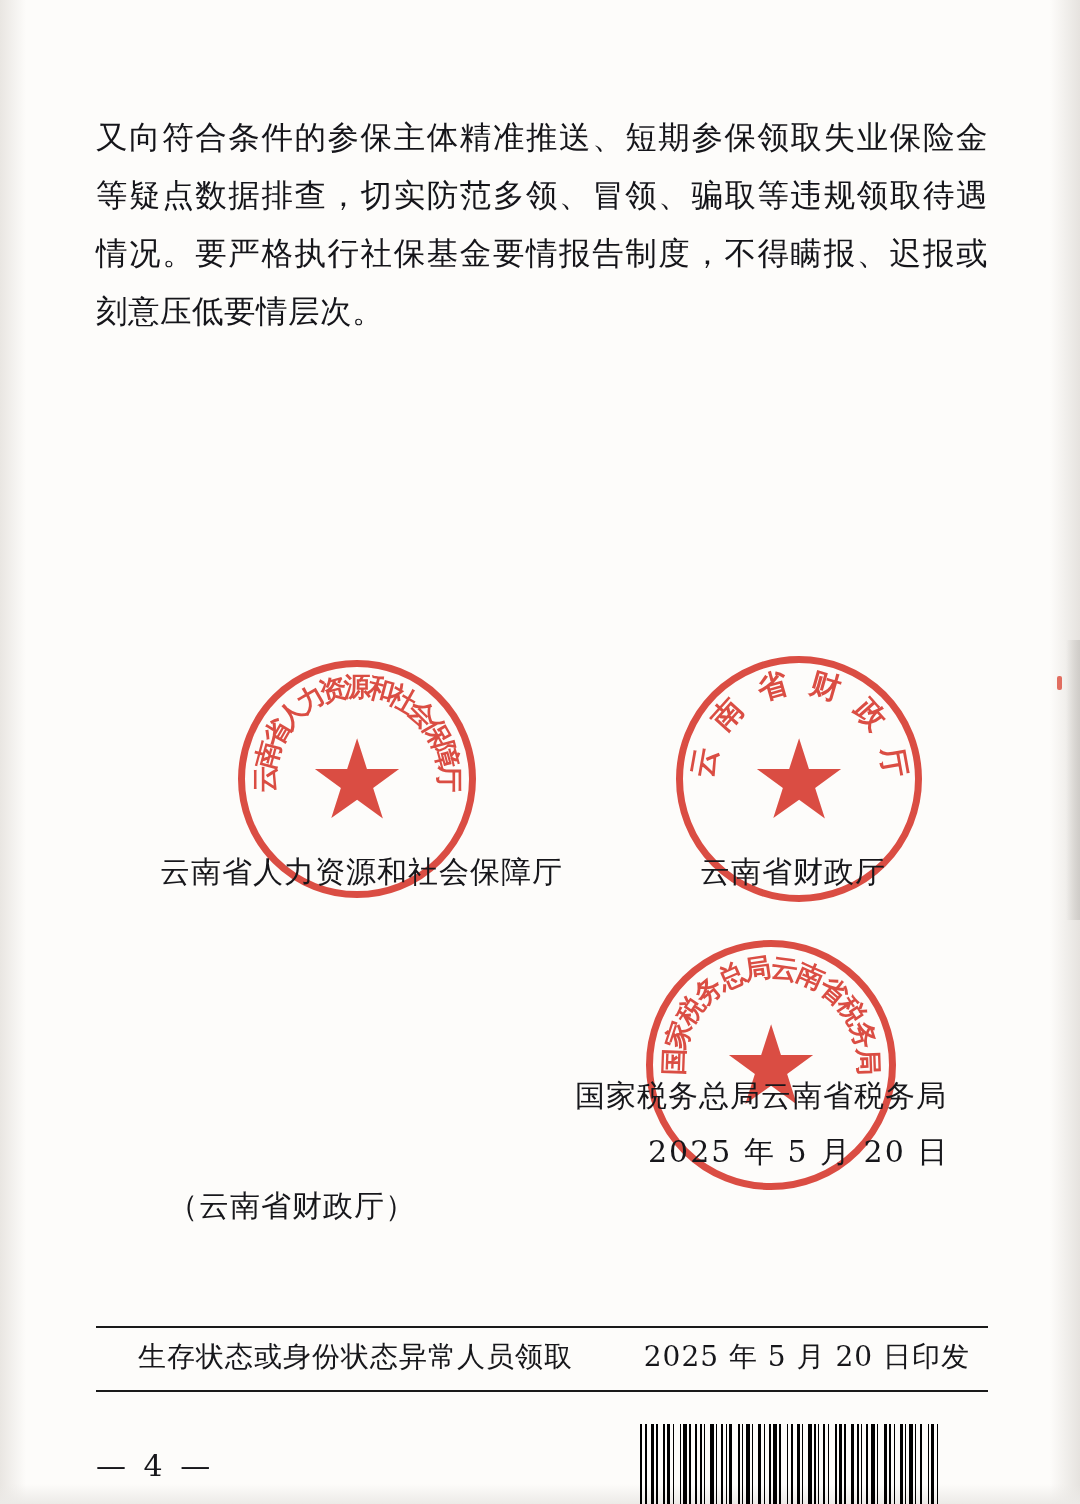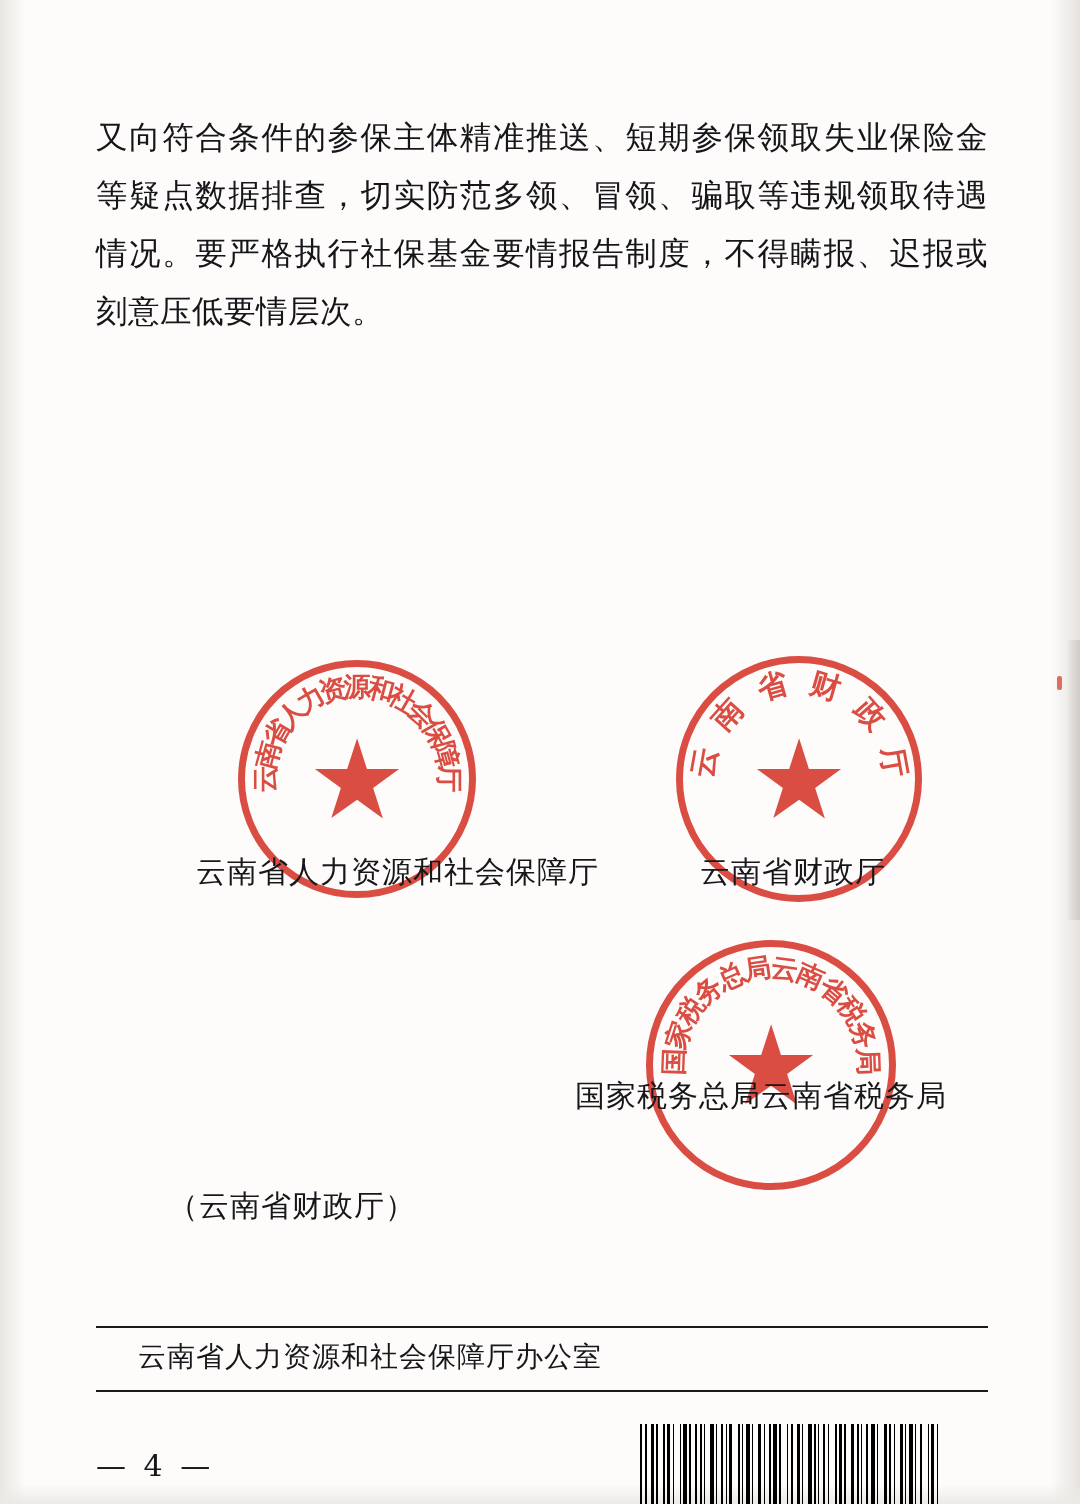--- a/index.html
+++ b/index.html
@@ -96,21 +96,21 @@
 
   .sign-line {
     position: absolute;
     font-size: 30px;
     line-height: 40px;
     letter-spacing: 1px;
     color: #17171b;
     white-space: nowrap;
     font-family: "DejaVu Serif", "Liberation Serif", serif;
   }
-  #sign-hrss { left: 160px; top: 292px; margin-left: 36px; }
+  #sign-hrss { left: 160px; top: 292px; }
   #sign-finance { left: 700px; top: 292px; }
   #sign-tax { left: 575px; top: 516px; }
   #sign-date { left: 648px; top: 572px; letter-spacing: 2px; }
 
   .public-note {
     position: absolute;
     left: 168px;
     top: 626px;
     font-size: 30px;
     letter-spacing: 1px;
@@ -286,28 +286,30 @@
           <span style="font-size: 27px; transform: translate(80.4166px, -54.2417px) rotate(416deg) translate(-50%, -50%);">税</span>
           <span style="font-size: 27px; transform: translate(92.2525px, -29.9746px) rotate(432deg) translate(-50%, -50%);">务</span>
           <span style="font-size: 27px; transform: translate(96.9409px, -3.38525px) rotate(448deg) translate(-50%, -50%);">局</span>
         </div>
       <div class="star">★</div>
     </div>
 
     <div class="sign-line" id="sign-hrss">云南省人力资源和社会保障厅</div>
     <div class="sign-line" id="sign-finance">云南省财政厅</div>
     <div class="sign-line" id="sign-tax">国家税务总局云南省税务局</div>
+    <div class="sign-line" id="sign-date">2025 年 5 月 20 日</div>
 
     <div class="public-note">（云南省财政厅）</div>
   </div>
 
   <div class="footer">
     <div class="footer-rule-top"></div>
     <div class="footer-row">
-      <span>云南省人力资源和社会保障厅办公室</span>
+      <span>生存状态或身份状态异常人员领取</span>
+      <span>2025 年 5 月 20 日印发</span>
     </div>
     <div class="footer-rule-bottom"></div>
   </div>
 
   <div class="page-number">— 4 —</div>
 
   <div class="barcode">
       <i style="width: 4px; margin-right: 3px;"></i>
       <i style="width: 2px; margin-right: 4px;"></i>
       <i style="width: 6px; margin-right: 2px;"></i>

